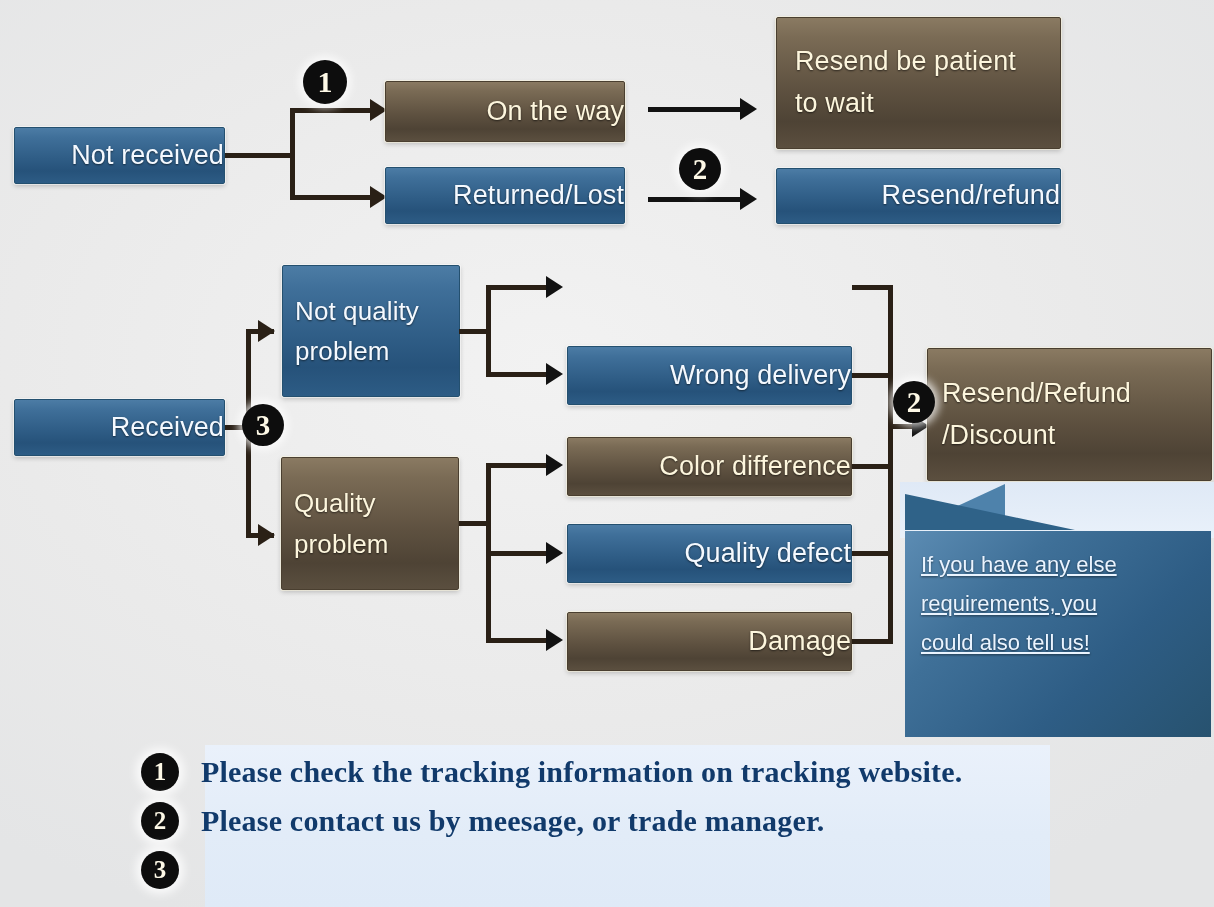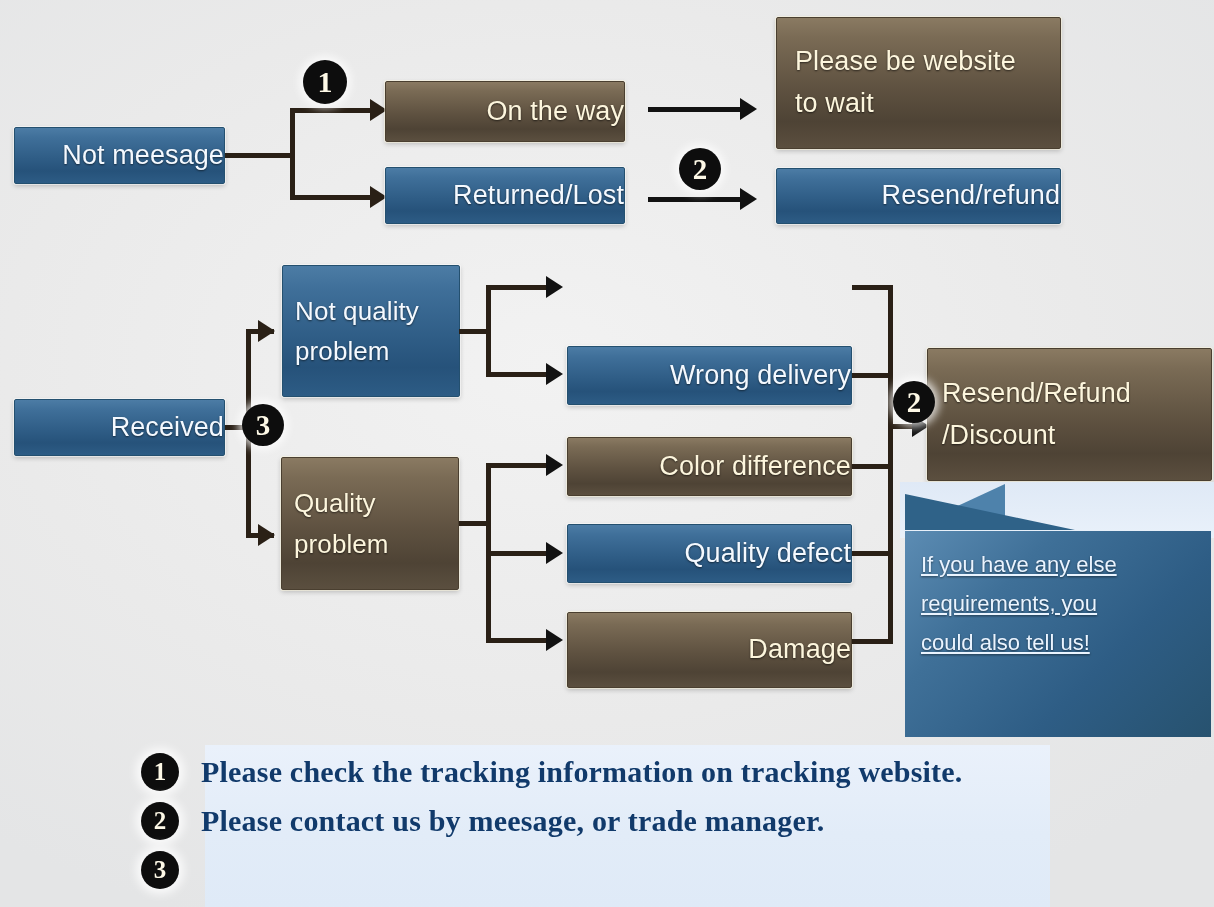--- a/index.html
+++ b/index.html
@@ -121,21 +121,21 @@
     white-space:nowrap;
     text-align:right;
   }
 </style>
 </head>
 <body>
 
 <div id="stage">
 
   <div class="box blue center" style="left:14px;top:127px;width:211px;height:57px;font-size:27px;">
-    <span class="lbl">Not meesage</span>
+    <span class="lbl">Not received</span>
   </div>
 
   <div class="ln h" style="left:225px;top:153px;width:68px;"></div>
 
   <div class="ln v" style="left:290px;top:108px;height:92px;"></div>
 
   <div class="ln h" style="left:290px;top:108px;width:84px;"></div>
   <div class="arrow brn" style="left:370px;top:99px;"></div>
 
   <div class="ln h" style="left:290px;top:195px;width:84px;"></div>
@@ -158,21 +158,21 @@
 
   <div class="ln h blk" style="left:648px;top:197px;width:96px;"></div>
   <div class="arrow" style="left:740px;top:188px;"></div>
 
   <div class="cnum" style="left:679px;top:148px;width:42px;height:42px;font-size:29px;">
     <span>2</span>
   </div>
 
   <div class="box brown left" style="left:776px;top:17px;width:285px;height:132px;font-size:27px;padding:0 18px;">
     <span class="lbl">
-      <span>Please be website</span><br>
+      <span>Resend be patient</span><br>
       <span>to wait</span>
     </span>
   </div>
 
   <div class="box blue center" style="left:776px;top:168px;width:285px;height:56px;font-size:27px;">
     <span class="lbl">Resend/refund</span>
   </div>
 
   <div class="box blue center" style="left:14px;top:399px;width:211px;height:57px;font-size:27px;">
     <span class="lbl">Received</span>
@@ -221,21 +221,21 @@
 
   <div class="box blue center" style="left:567px;top:346px;width:285px;height:59px;font-size:27px;">
     <span class="lbl">Wrong delivery</span>
   </div>
   <div class="box brown center" style="left:567px;top:437px;width:285px;height:59px;font-size:27px;">
     <span class="lbl">Color difference</span>
   </div>
   <div class="box blue center" style="left:567px;top:524px;width:285px;height:59px;font-size:27px;">
     <span class="lbl">Quality defect</span>
   </div>
-  <div class="box brown center" style="left:567px;top:612px;width:285px;height:76px;font-size:27px;">
+  <div class="box brown center" style="left:567px;top:612px;width:285px;height:59px;font-size:27px;">
     <span class="lbl">Damage</span>
   </div>
 
   <div class="ln h" style="left:852px;top:285px;width:40px;"></div>
   <div class="ln h" style="left:852px;top:373px;width:40px;"></div>
   <div class="ln h" style="left:852px;top:464px;width:40px;"></div>
   <div class="ln h" style="left:852px;top:551px;width:40px;"></div>
   <div class="ln h" style="left:852px;top:639px;width:40px;"></div>
   <div class="ln v" style="left:888px;top:285px;height:359px;"></div>
   <div class="ln h" style="left:888px;top:424px;width:30px;"></div>

